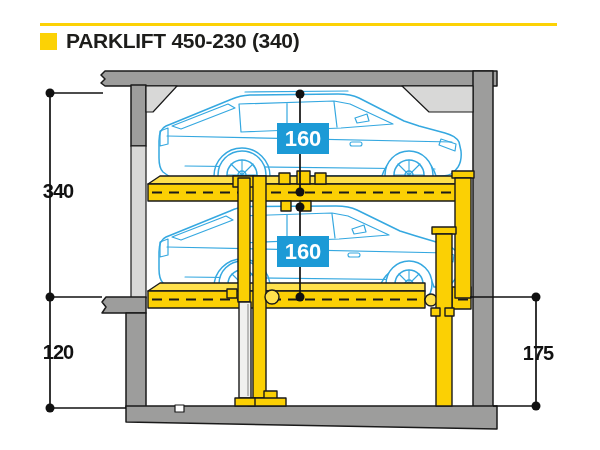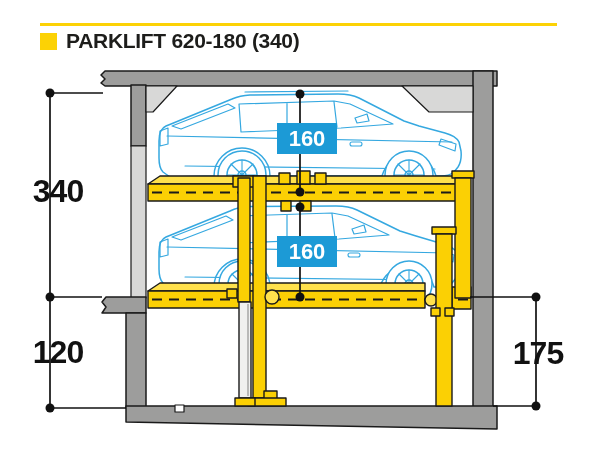--- a/index.html
+++ b/index.html
@@ -8,36 +8,36 @@
     font-family:"Liberation Sans",sans-serif;
   }
   #diagram-svg{position:absolute;left:0;top:0;width:600px;height:450px;}
   .accent-rule{position:absolute;left:40px;top:23px;width:517px;height:3px;background:#FCD205;}
   .title-bullet{position:absolute;left:40px;top:33px;width:17px;height:17px;background:#FCD205;}
   .page-title{
     position:absolute;left:66px;top:29px;font-size:21px;font-weight:bold;color:#1d1d1b;
     letter-spacing:-0.3px;white-space:nowrap;
   }
   .dim-label{
-    position:absolute;width:54px;text-align:center;font-size:32px;font-weight:bold;
+    position:absolute;width:54px;text-align:center;font-size:20px;font-weight:bold;
     color:#111;letter-spacing:-1px;line-height:30px;
   }
   .dim-badge{
-    position:absolute;width:60px;height:31px;background:#1C9AD6;color:#ffffff;
+    position:absolute;width:52px;height:31px;background:#1C9AD6;color:#ffffff;
     text-align:center;font-size:22px;font-weight:bold;line-height:31px;letter-spacing:0;
   }
 </style>
 </head>
 <body>
 
 <div id="stage">
 
   <div class="accent-rule"></div>
   <div class="title-bullet"></div>
-  <div class="page-title">PARKLIFT 620-180 (340)</div>
+  <div class="page-title">PARKLIFT 450-230 (340)</div>
 
   <svg id="diagram-svg" viewBox="0 0 600 450" xmlns="http://www.w3.org/2000/svg">
 
     <g stroke="#1a1a1a" stroke-width="1.5" fill="#9d9d9c" stroke-linejoin="round">
 
       <polygon points="105,71 497,71 497,86 105,86 101,83 105,79 101,75"></polygon>
 
       <rect x="473" y="71" width="20" height="337"></rect>
 
       <rect x="131" y="85" width="15" height="61"></rect>

